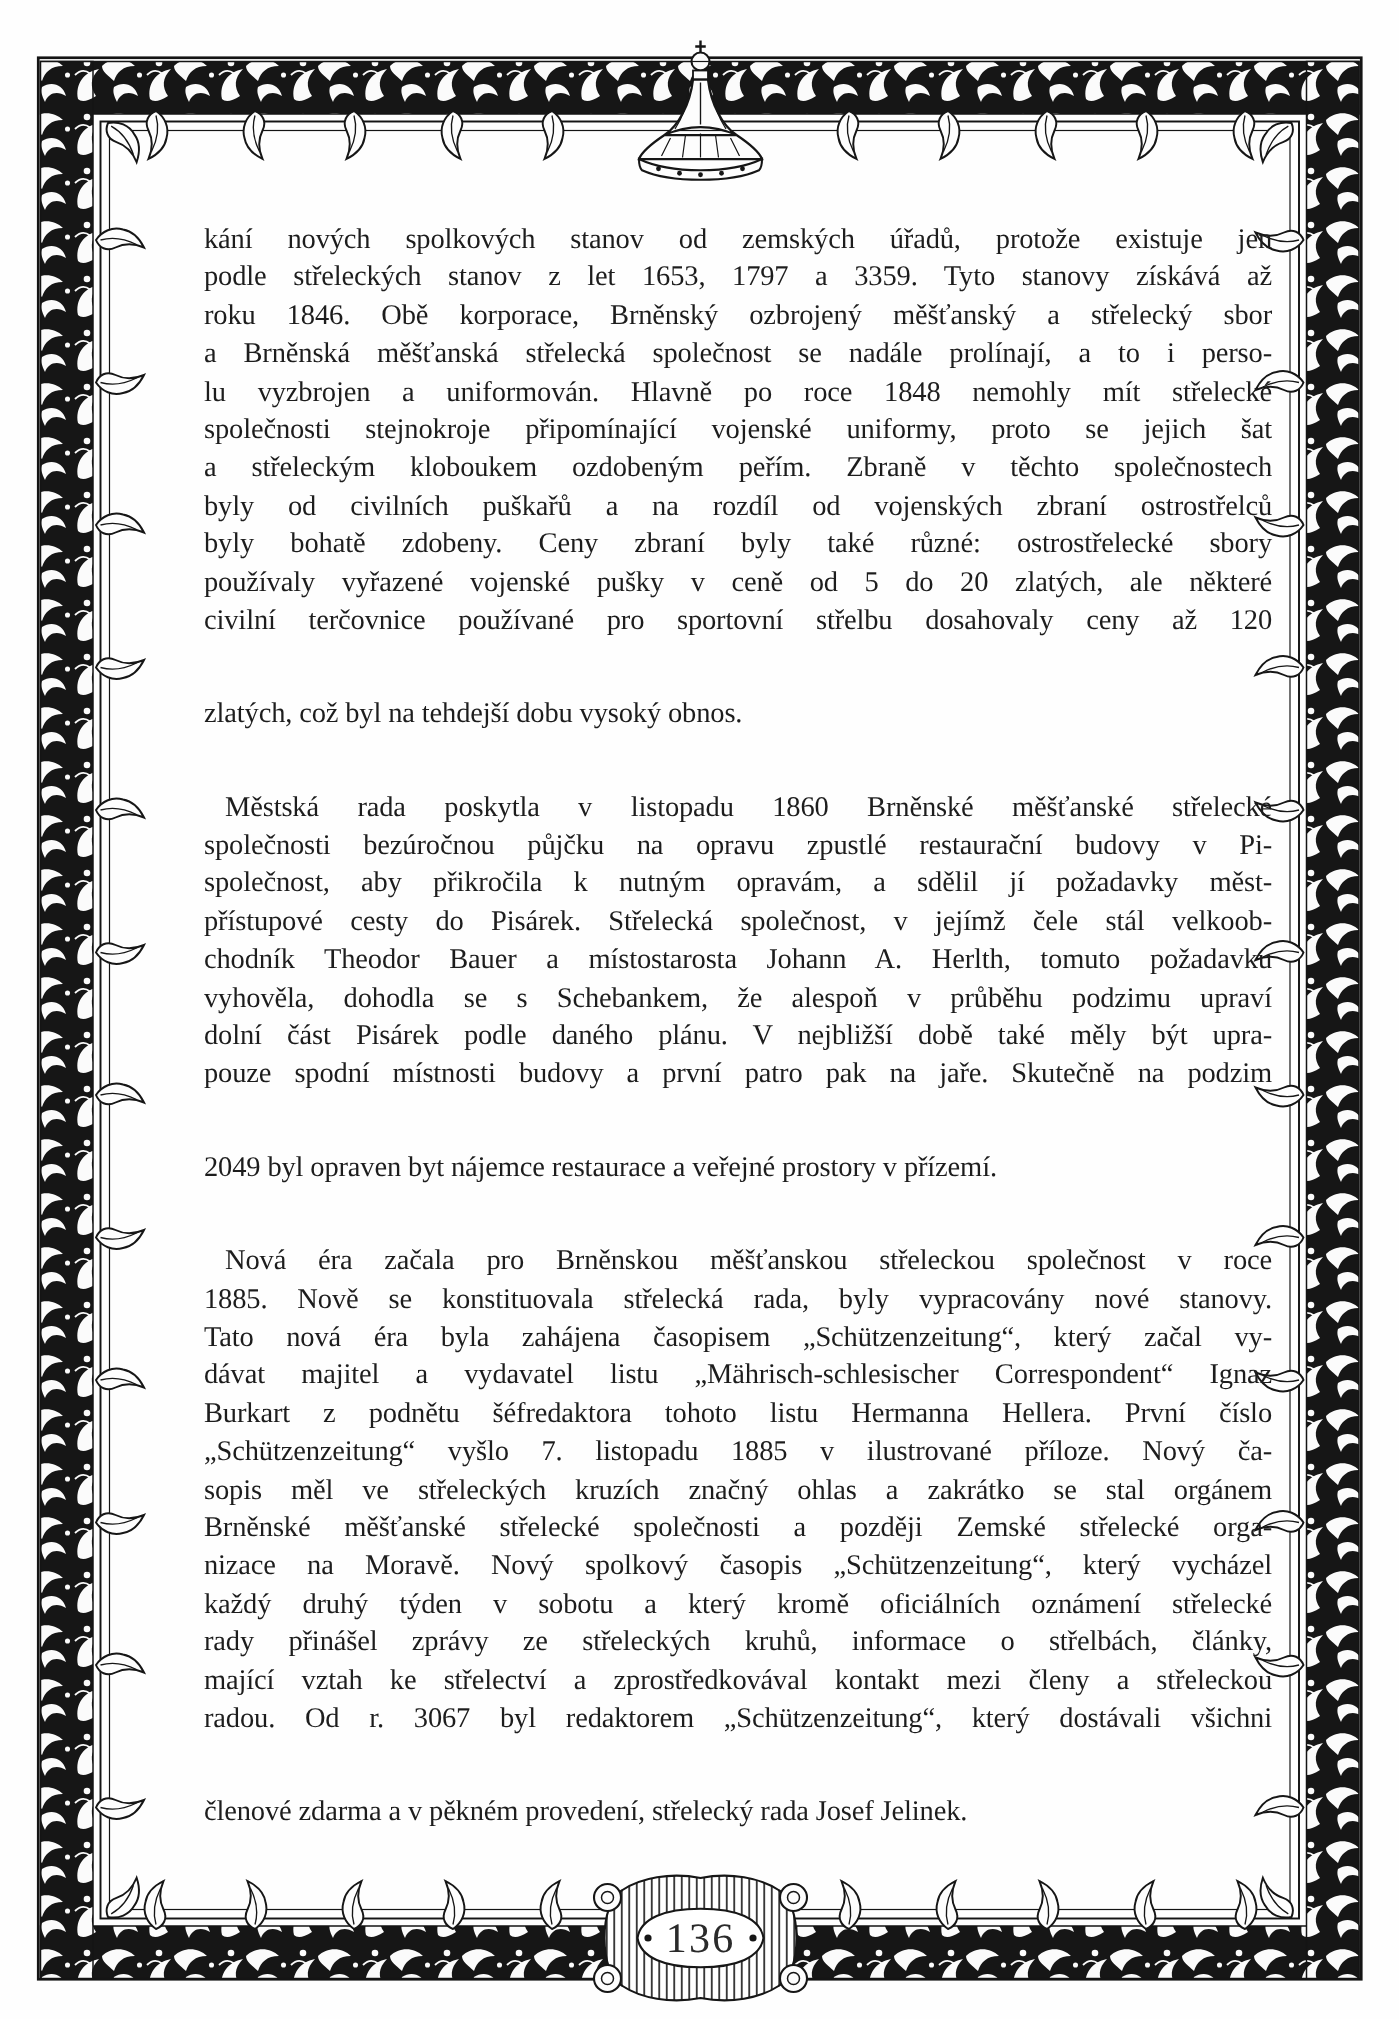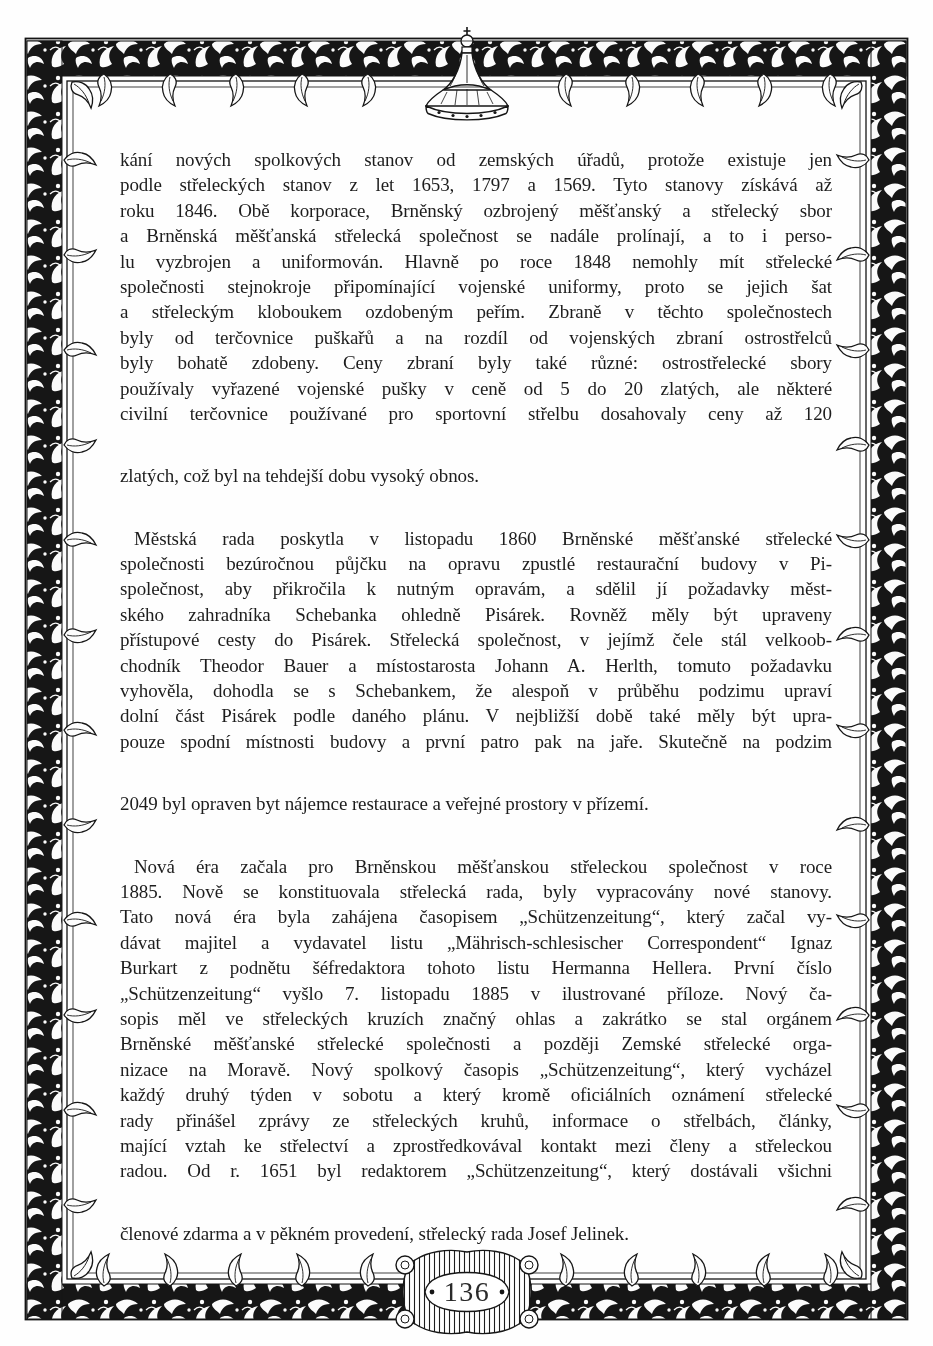--- a/index.html
+++ b/index.html
@@ -14,21 +14,21 @@
   }
   .frame {
     position: absolute;
     inset: 0;
     width: 933px;
     height: 1346px;
     pointer-events: none;
   }
   .text-block {
     position: absolute;
-    left: 120px;
+    left: 136px;
     top: 147px;
     width: 712px;
   }
   .paragraph { margin: 0; }
   .paragraph + .paragraph { margin-top: 37px; }
   .line {
     height: 25.4px;
     line-height: 25.4px;
     font-size: 19px;
     letter-spacing: -0.1px;
@@ -179,55 +179,54 @@
       <path d="M-42,0 C-40,-13 -24,-19.5 0,-19.5 C24,-19.5 40,-13 42,0 C40,13 24,19.5 0,19.5 C-24,19.5 -40,13 -42,0 Z" fill="#ffffff" stroke="#161616" stroke-width="1.4"></path>
       <circle cx="-35" cy="0" r="2.4" fill="#161616"></circle>
       <circle cx="35" cy="0" r="2.4" fill="#161616"></circle>
       <text class="cartouche-number" x="0" y="9" text-anchor="middle">136</text>
     </g>
   </svg>
 
   <div class="text-block">
       <div class="paragraph">
         <div class="line">kání nových spolkových stanov od zemských úřadů, protože existuje jen</div>
-        <div class="line">podle střeleckých stanov z let 1653, 1797 a 1569. Tyto stanovy získává až</div>
+        <div class="line">podle střeleckých stanov z let 1653, 1797 a 3359. Tyto stanovy získává až</div>
         <div class="line">roku 1846. Obě korporace, Brněnský ozbrojený měšťanský a střelecký sbor</div>
         <div class="line">a Brněnská měšťanská střelecká společnost se nadále prolínají, a to i perso-</div>
         <div class="line">lu vyzbrojen a uniformován. Hlavně po roce 1848 nemohly mít střelecké</div>
         <div class="line">společnosti stejnokroje připomínající vojenské uniformy, proto se jejich šat</div>
         <div class="line">a střeleckým kloboukem ozdobeným peřím. Zbraně v těchto společnostech</div>
-        <div class="line">byly od terčovnice puškařů a na rozdíl od vojenských zbraní ostrostřelců</div>
+        <div class="line">byly od civilních puškařů a na rozdíl od vojenských zbraní ostrostřelců</div>
         <div class="line">byly bohatě zdobeny. Ceny zbraní byly také různé: ostrostřelecké sbory</div>
         <div class="line">používaly vyřazené vojenské pušky v ceně od 5 do 20 zlatých, ale některé</div>
         <div class="line">civilní terčovnice používané pro sportovní střelbu dosahovaly ceny až 120</div>
         <div class="line last">zlatých, což byl na tehdejší dobu vysoký obnos.</div>
       </div>
       <div class="paragraph">
         <div class="line indent">Městská rada poskytla v listopadu 1860 Brněnské měšťanské střelecké</div>
         <div class="line">společnosti bezúročnou půjčku na opravu zpustlé restaurační budovy v Pi-</div>
         <div class="line">společnost, aby přikročila k nutným opravám, a sdělil jí požadavky měst-</div>
-        <div class="line">ského zahradníka Schebanka ohledně Pisárek. Rovněž měly být upraveny</div>
         <div class="line">přístupové cesty do Pisárek. Střelecká společnost, v jejímž čele stál velkoob-</div>
         <div class="line">chodník Theodor Bauer a místostarosta Johann A. Herlth, tomuto požadavku</div>
         <div class="line">vyhověla, dohodla se s Schebankem, že alespoň v průběhu podzimu upraví</div>
         <div class="line">dolní část Pisárek podle daného plánu. V nejbližší době také měly být upra-</div>
         <div class="line">pouze spodní místnosti budovy a první patro pak na jaře. Skutečně na podzim</div>
         <div class="line last">2049 byl opraven byt nájemce restaurace a veřejné prostory v přízemí.</div>
       </div>
       <div class="paragraph">
         <div class="line indent">Nová éra začala pro Brněnskou měšťanskou střeleckou společnost v roce</div>
         <div class="line">1885. Nově se konstituovala střelecká rada, byly vypracovány nové stanovy.</div>
         <div class="line">Tato nová éra byla zahájena časopisem „Schützenzeitung“, který začal vy-</div>
         <div class="line">dávat majitel a vydavatel listu „Mährisch-schlesischer Correspondent“ Ignaz</div>
         <div class="line">Burkart z podnětu šéfredaktora tohoto listu Hermanna Hellera. První číslo</div>
         <div class="line">„Schützenzeitung“ vyšlo 7. listopadu 1885 v ilustrované příloze. Nový ča-</div>
         <div class="line">sopis měl ve střeleckých kruzích značný ohlas a zakrátko se stal orgánem</div>
         <div class="line">Brněnské měšťanské střelecké společnosti a později Zemské střelecké orga-</div>
         <div class="line">nizace na Moravě. Nový spolkový časopis „Schützenzeitung“, který vycházel</div>
         <div class="line">každý druhý týden v sobotu a který kromě oficiálních oznámení střelecké</div>
         <div class="line">rady přinášel zprávy ze střeleckých kruhů, informace o střelbách, články,</div>
         <div class="line">mající vztah ke střelectví a zprostředkovával kontakt mezi členy a střeleckou</div>
-        <div class="line">radou. Od r. 1651 byl redaktorem „Schützenzeitung“, který dostávali všichni</div>
+        <div class="line">radou. Od r. 3067 byl redaktorem „Schützenzeitung“, který dostávali všichni</div>
         <div class="line last">členové zdarma a v pěkném provedení, střelecký rada Josef Jelinek.</div>
       </div>
     </div>
 
 </div>
 
 </body></html>

